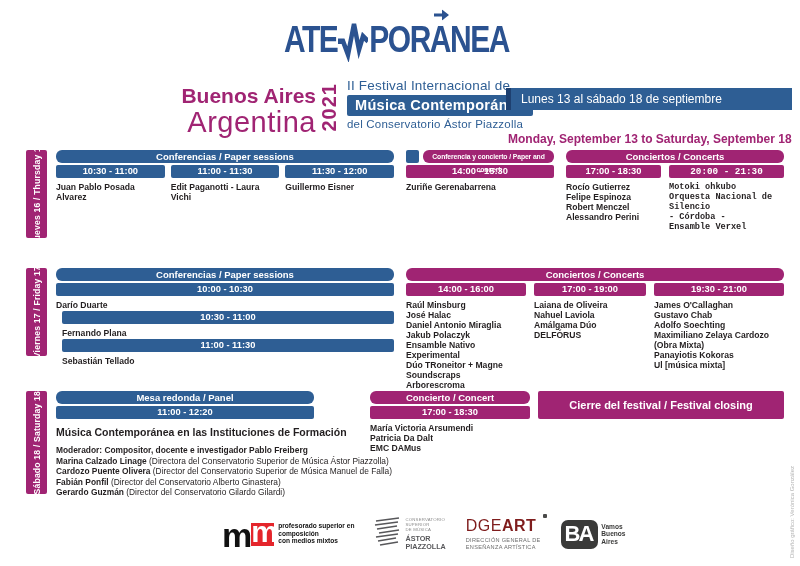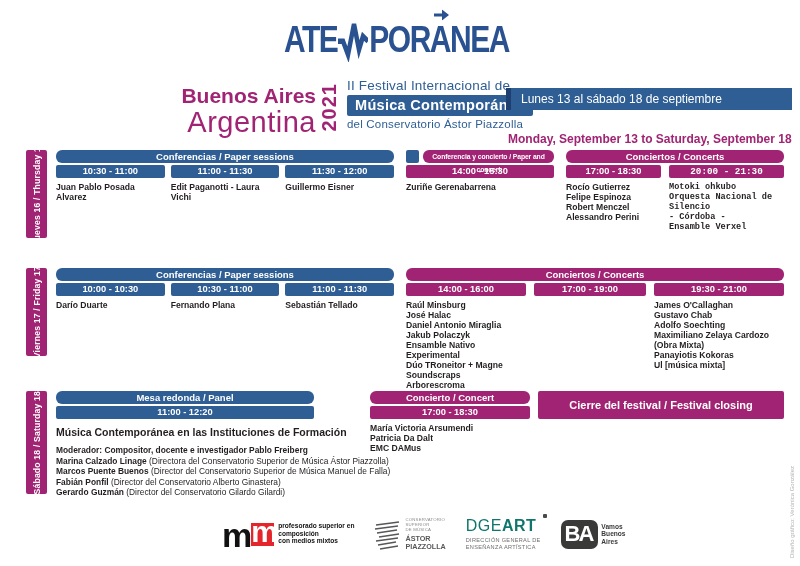--- a/index.html
+++ b/index.html
@@ -84,26 +84,26 @@
   .closing{height:28px;display:flex;align-items:center;justify-content:center;
            color:#fff;font-weight:700;font-size:11px;border-radius:2px;background:var(--magenta);}
 
   
   .footer{position:absolute;left:222px;top:512px;height:44px;display:flex;align-items:center;gap:20px;}
   .logo-mm{display:flex;align-items:flex-end;}
   .mm-m{font-size:34px;font-weight:700;color:#111;line-height:21px;letter-spacing:-1px;}
   .mm-box{width:23px;height:23px;background:#e4252b;color:#fff;font-size:30px;font-weight:700;
           line-height:17px;text-align:center;letter-spacing:-1px;}
   .mm-text{font-size:6.6px;font-weight:700;color:#111;line-height:1.18;margin-left:4px;margin-bottom:1px;}
-  .logo-cons{display:flex;align-items:flex-end;}
+  .logo-cons{display:flex;align-items:flex-start;}
   .cons-text{margin-left:5px;}
   .cons-small{font-size:4.3px;color:#8a8a8a;line-height:1.25;letter-spacing:.2px;}
   .cons-bold{font-size:7.2px;font-weight:700;color:#57575a;line-height:1.15;margin-top:2px;}
   .logo-dge{position:relative;}
-  .dge-name{font-size:16px;color:#0f766e;letter-spacing:.5px;}
+  .dge-name{font-size:16px;color:#7f1d1d;letter-spacing:.5px;}
   .dge-name b{font-weight:700;}
   .dge-dot{position:absolute;top:-3px;right:-6px;width:4px;height:4px;background:#4a4a49;border-radius:1px;}
   .dge-sub{font-size:5.6px;color:#6d6d6d;line-height:1.3;letter-spacing:.3px;margin-top:2px;}
   .logo-ba{display:flex;align-items:center;}
   .ba-mark{background:#3a3a39;color:#fff;font-size:22px;font-weight:800;letter-spacing:-2px;
            border-radius:7px;padding:3px 6px 4px 4px;line-height:22px;}
   .ba-text{font-size:6.6px;font-weight:600;color:#3a3a39;line-height:1.15;margin-left:3px;}
 
   .credit{position:absolute;right:5px;top:466px;color:#b3b3b3;font-size:6px;}
 </style>
@@ -213,21 +213,21 @@
     </div>
   </div>
 
   <div class="day" id="day2">
     <div class="daybar">
       <span class="vtext">Viernes 17 / Friday 17</span>
     </div>
     <div class="secs">
       <div class="sec-conf">
         <div class="hdr blue">Conferencias / Paper sessions</div>
-        <div class="cols" style="margin-top:2px;">
+        <div class="cols" style="margin-top:2px;flex-direction:column;">
           <div class="col">
             <div class="time blue" style="margin-top:0">10:00 - 10:30</div>
             <div class="names">
                 <div>Darío Duarte</div>
               </div>
           </div>
           <div class="col">
             <div class="time blue" style="margin-top:0">10:30 - 11:00</div>
             <div class="names">
                 <div>Fernando Plana</div>
@@ -253,20 +253,26 @@
                 <div>Daniel Antonio Miraglia</div>
                 <div>Jakub Polaczyk</div>
                 <div>Ensamble Nativo Experimental</div>
                 <div>Dúo TRoneitor + Magne Soundscraps</div>
                 <div>Arborescroma</div>
                 <div>Patricia García</div>
               </div>
           </div>
           <div class="col c1">
             <div class="time magenta" style="margin-top:0">17:00 - 19:00</div>
+            <div class="names">
+                <div>Laiana de Oliveira</div>
+                <div>Nahuel Laviola</div>
+                <div>Amálgama Dúo</div>
+                <div>DELFÓRUS</div>
+              </div>
           </div>
           <div class="col c2">
             <div class="time magenta" style="margin-top:0">19:30 - 21:00</div>
             <div class="names">
                 <div>James O'Callaghan</div>
                 <div>Gustavo Chab</div>
                 <div>Adolfo Soechting</div>
                 <div>Maximiliano Zelaya Cardozo (Obra Mixta)</div>
                 <div>Panayiotis Kokoras</div>
                 <div>Ul [música mixta]</div>
@@ -282,21 +288,21 @@
       <span class="vtext">Sábado 18 / Saturday 18</span>
     </div>
     <div class="secs">
       <div class="sec-panel">
         <div class="hdr blue">Mesa redonda / Panel</div>
         <div class="time blue">11:00 - 12:20</div>
         <div class="panel-text">
           <div class="topic">Música Contemporánea en las Instituciones de Formación</div>
           <div class="mod">Moderador: Compositor, docente e investigador Pablo Freiberg</div>
           <div class="person"><span class="pname">Marina Calzado Linage</span><span class="prole"> (Directora del Conservatorio Superior de Música Ástor Piazzolla)</span></div>
-          <div class="person"><span class="pname">Marcos Puente Buenos</span><span class="prole"> (Director del Conservatorio Superior de Música Manuel de Falla)</span></div>
+          <div class="person"><span class="pname">Cardozo Puente Olivera</span><span class="prole"> (Director del Conservatorio Superior de Música Manuel de Falla)</span></div>
           <div class="person"><span class="pname">Fabián Ponfil</span><span class="prole"> (Director del Conservatorio Alberto Ginastera)</span></div>
           <div class="person"><span class="pname">Gerardo Guzmán</span><span class="prole"> (Director del Conservatorio Gilardo Gilardi)</span></div>
         </div>
       </div>
 
       <div class="sec-conc3">
         <div class="hdr magenta">Concierto / Concert</div>
         <div class="time magenta">17:00 - 18:30</div>
         <div class="names">
             <div>María Victoria Arsumendi</div>

